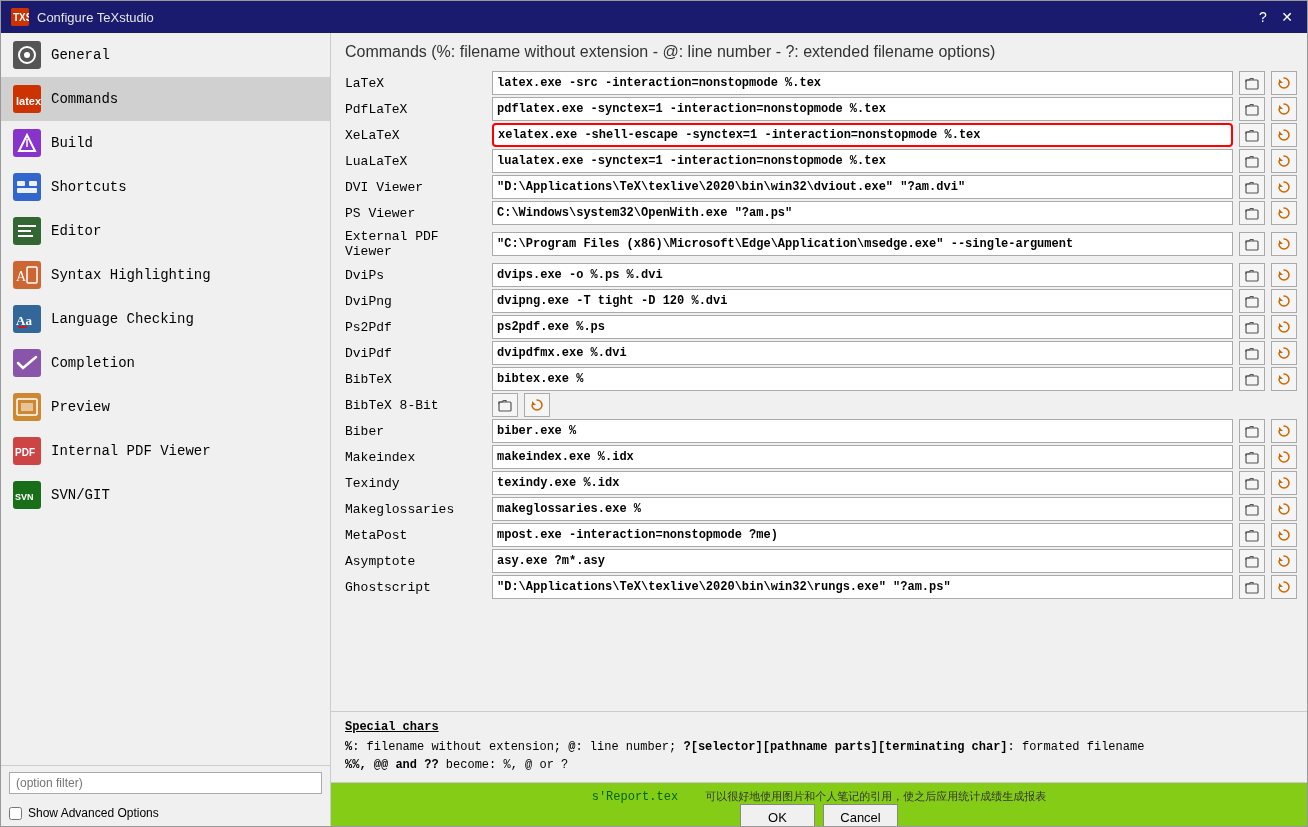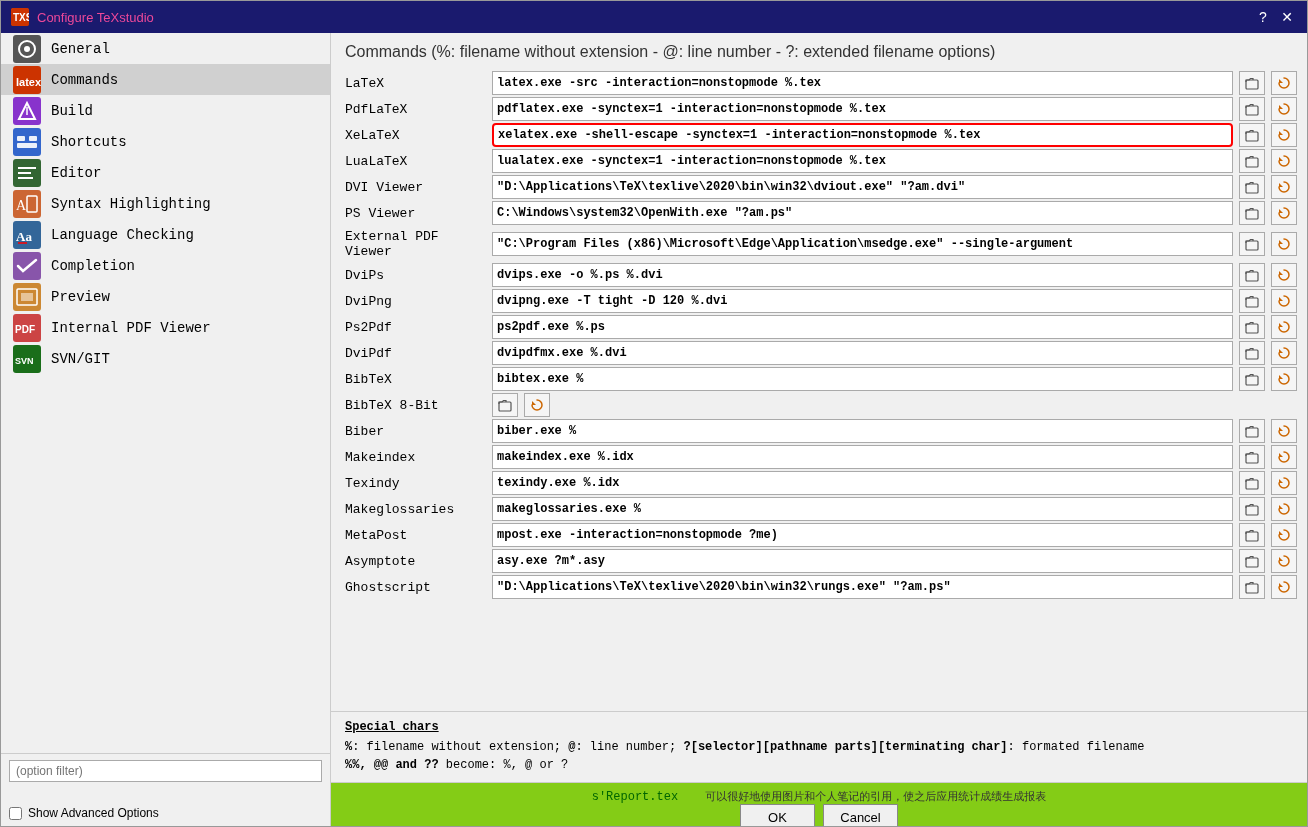--- a/index.html
+++ b/index.html
@@ -46,21 +46,21 @@
       display: flex;
       align-items: center;
       justify-content: center;
       color: white;
       font-size: 9px;
       font-weight: bold;
     }
     .title-text {
       font-family: Arial, sans-serif;
       font-size: 13px;
-      color: #ec4899;
+      color: #e5e5e5;
     }
     .title-bar-right {
       display: flex;
       gap: 4px;
     }
     .title-btn {
       width: 20px;
       height: 20px;
       background: transparent;
       border: none;
@@ -88,21 +88,21 @@
     .sidebar-items {
       flex: 1;
       overflow-y: auto;
     }
     .sidebar-item {
       display: flex;
       align-items: center;
       padding: 8px 12px;
       cursor: pointer;
       gap: 10px;
-      height: 31px;
+      height: 44px;
     }
     .sidebar-item.active {
       background: #d0d0d0;
     }
     .sidebar-icon {
       width: 28px;
       height: 28px;
       flex-shrink: 0;
       display: flex;
       align-items: center;
@@ -124,21 +124,20 @@
       background: white;
       font-family: Arial, sans-serif;
       font-size: 12px;
       color: #3b82f6;
     }
     .sidebar-advanced {
       padding: 6px 8px;
       display: flex;
       align-items: center;
       gap: 6px;
-      margin-top: 12px;
     }
     .sidebar-advanced input[type="checkbox"] {
       margin: 0;
     }
     .sidebar-advanced label {
       font-family: Arial, sans-serif;
       font-size: 12px;
     }
     .main-panel {
       flex: 1;

